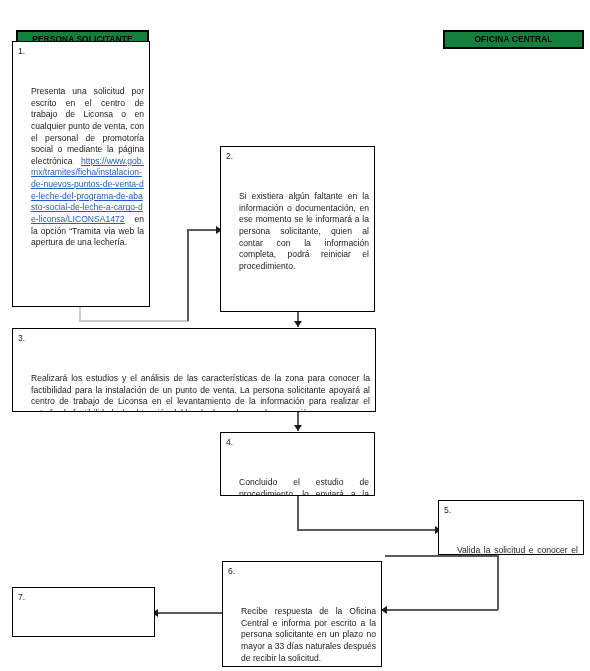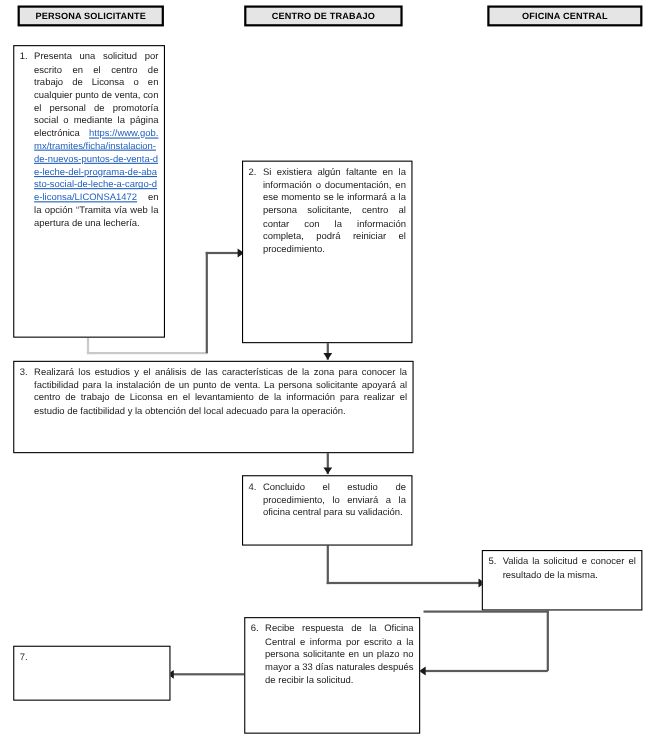--- a/index.html
+++ b/index.html
@@ -17,29 +17,30 @@
     height: 671px;
     background: #ffffff;
     overflow: hidden;
   }
 
   
   .col-header {
     position: absolute;
     box-sizing: border-box;
     border: 2px solid #000000;
-    background: #e5e5e5;
+    background: #15803d;
     display: flex;
     align-items: center;
     justify-content: center;
     font-size: 8.3px;
     font-weight: bold;
     letter-spacing: 0.15px;
     text-align: center;
     line-height: 1.1;
+    margin-top: 25px;
   }
 
   
   .pbox {
     position: absolute;
     box-sizing: border-box;
     border: 1.6px solid #000000;
     background: #ffffff;
     font-size: 8.6px;
     line-height: 1.355;
@@ -55,20 +56,21 @@
     width: 13px;
     text-align: left;
   }
   .pbox .body {
     flex: 1 1 auto;
     text-align: justify;
     text-align-last: left;
     -moz-text-align-last: left;
     hyphens: none;
     word-spacing: 0px;
+    margin-top: 40px;
   }
   .url {
     color: #1f5fbf;
     text-decoration: underline;
     word-break: break-all;
     display: inline;
   }
 
   
   .ln {
@@ -99,23 +101,20 @@
 </style>
 </head>
 <body>
 
 <div id="canvas">
 
   <div class="col-header" style="left:16px; top:5px; width:133px; height:19px;">
     <span>PERSONA SOLICITANTE</span>
   </div>
 
-  <div class="col-header" style="left:222px; top:5px; width:144px; height:19px;">
-    <span>CENTRO DE TRABAJO</span>
-  </div>
 
   <div class="col-header" style="left:443px; top:5px; width:141px; height:19px;">
     <span>OFICINA CENTRAL</span>
   </div>
 
   <div class="ln v light" style="left:79px; top:306px; height:16px;"></div>
   <div class="ln h light" style="left:79px; top:320px; width:110px;"></div>
   <div class="ln v" style="left:187px; top:229px; height:92px;"></div>
   <div class="ln h" style="left:187px; top:229px; width:33px;"></div>
   <div class="arrow right" style="left:216px; top:226px;"></div>
@@ -144,21 +143,21 @@
       <div class="body"><span>Presenta una solicitud por escrito en el centro de trabajo de Liconsa o en cualquier punto de venta, con el personal de promotoría social o mediante la página electrónica</span>
         <span class="url">https://www.gob.mx/tramites/ficha/instalacion-de-nuevos-puntos-de-venta-de-leche-del-programa-de-abasto-social-de-leche-a-cargo-de-liconsa/LICONSA1472</span>
         <span>en la opción “Tramita vía web la apertura de una lechería.</span>
       </div>
     </div>
   </div>
 
   <div class="pbox" style="left:220px; top:146px; width:155px; height:166px;">
     <div class="inner">
       <div class="num">2.</div>
-      <div class="body">Si existiera algún faltante en la información o documentación, en ese momento se le informará a la persona solicitante, centro al contar con la información completa, podrá reiniciar el procedimiento.</div>
+      <div class="body">Si existiera algún faltante en la información o documentación, en ese momento se le informará a la persona solicitante, quien al contar con la información completa, podrá reiniciar el procedimiento.</div>
     </div>
   </div>
 
   <div class="pbox" style="left:12px; top:328px; width:364px; height:84px;">
     <div class="inner">
       <div class="num">3.</div>
       <div class="body">Realizará los estudios y el análisis de las características de la zona para conocer la factibilidad para la instalación de un punto de venta. La persona solicitante apoyará al centro de trabajo de Liconsa en el levantamiento de la información para realizar el estudio de factibilidad y la obtención del local adecuado para la operación.</div>
     </div>
   </div>
 

